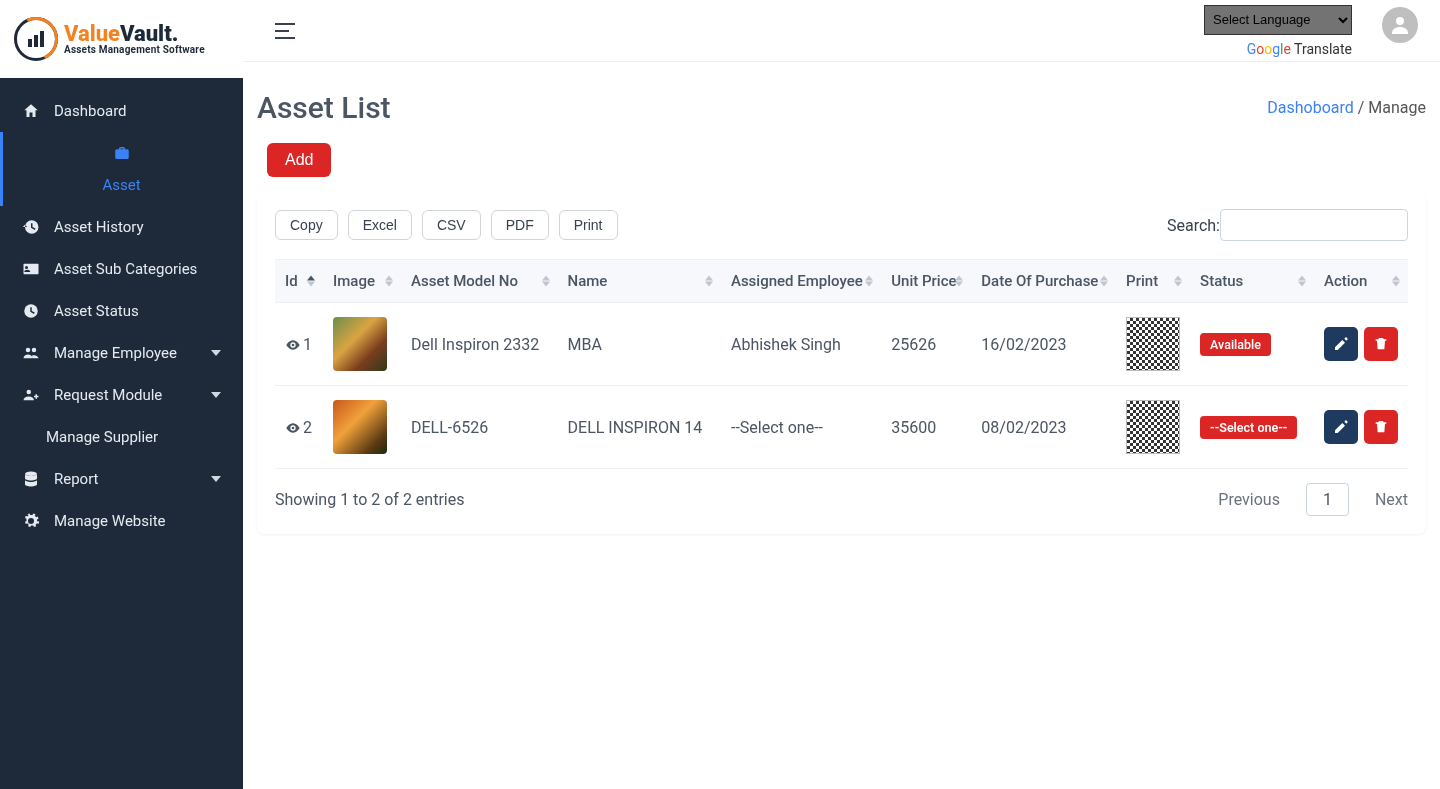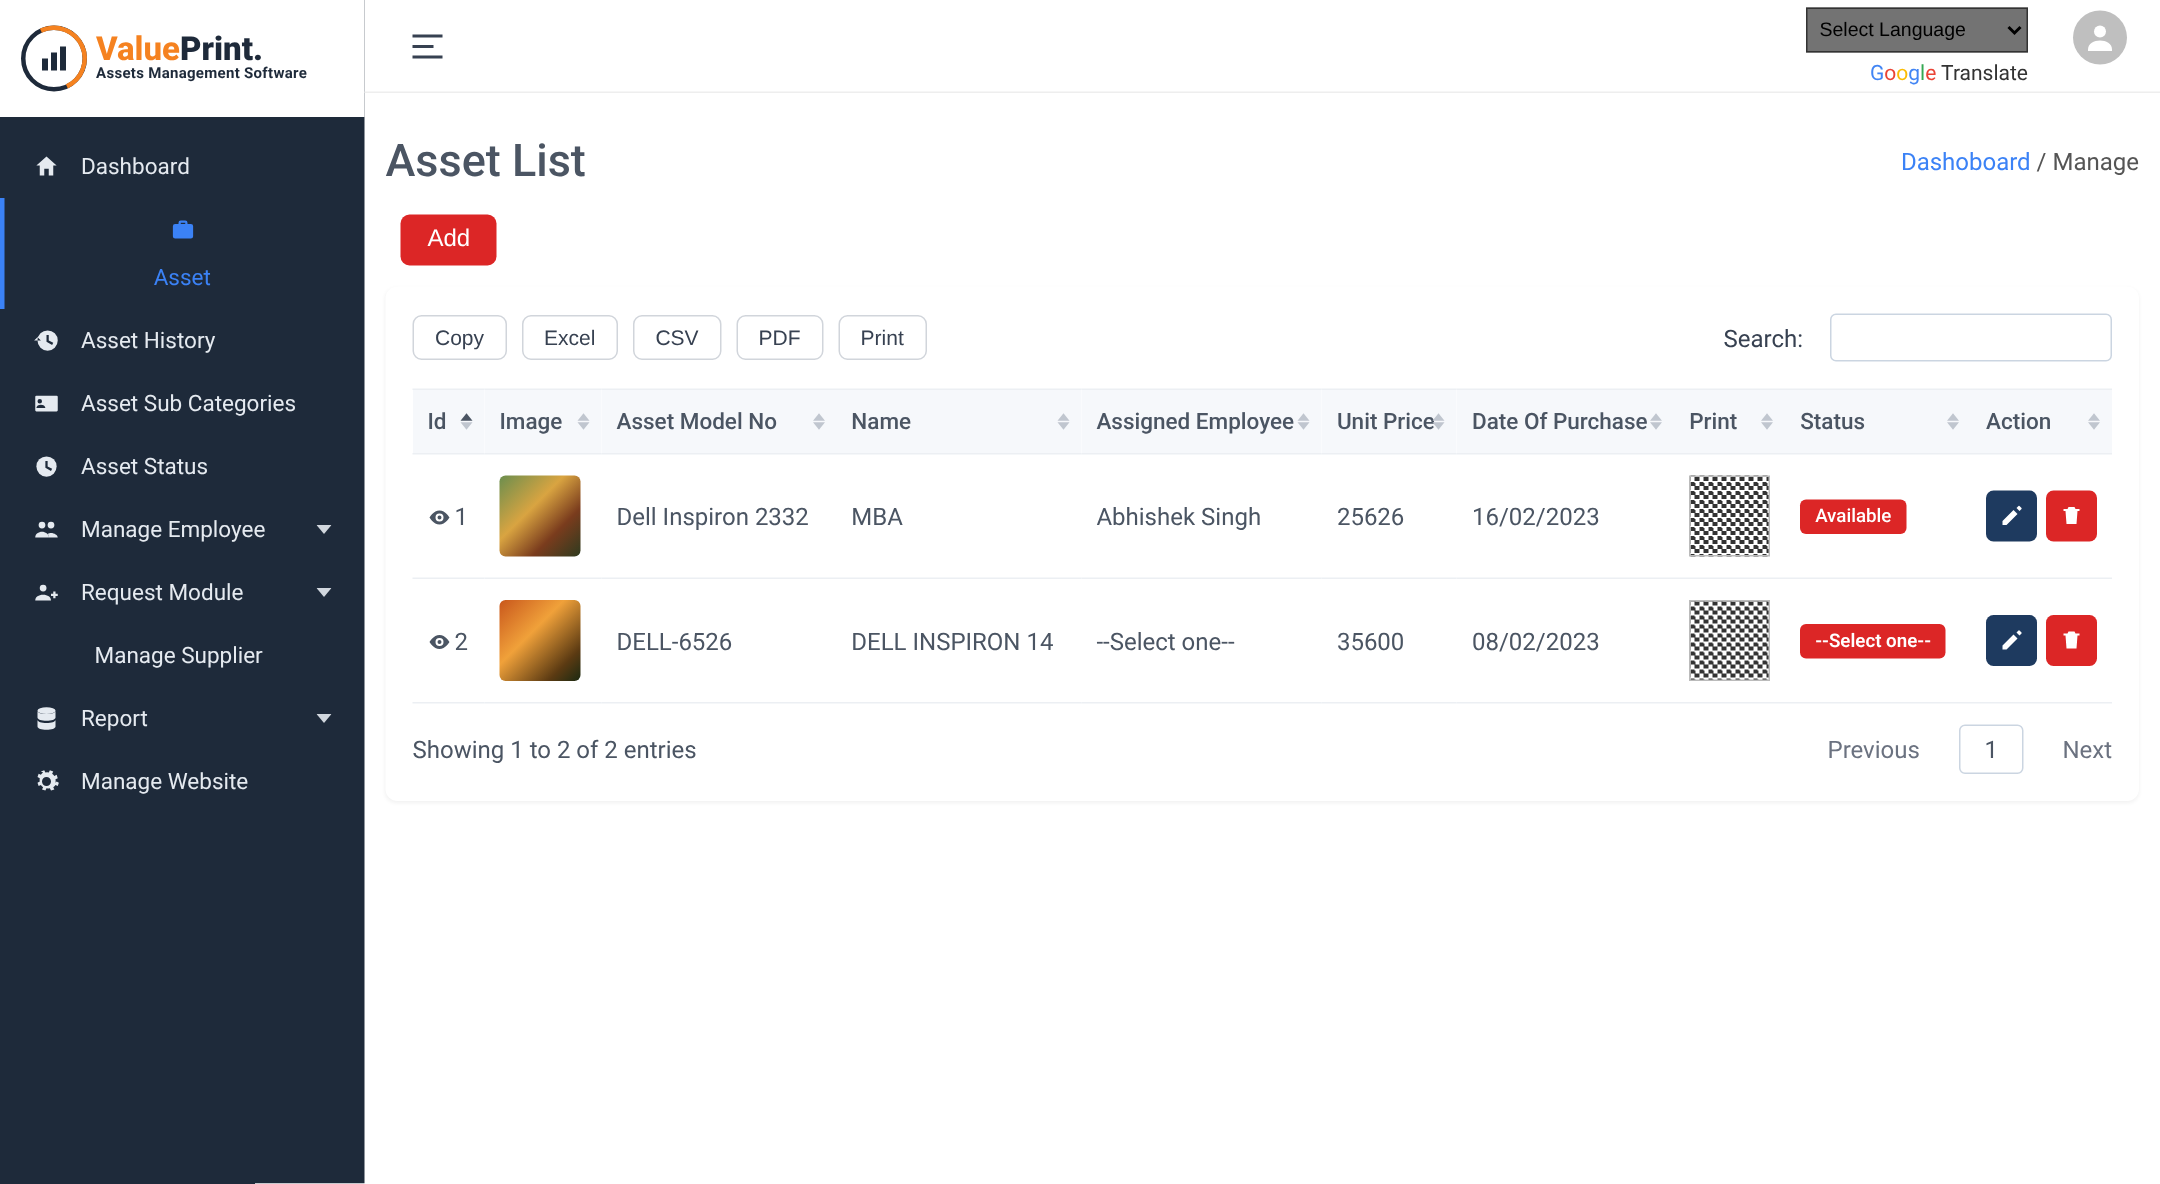--- a/index.html
+++ b/index.html
@@ -38,21 +38,21 @@
   .content { padding: 28px 14px 20px 14px; }
   .page-head { display:flex; align-items:center; justify-content:space-between; padding: 0 0 18px 0; }
   .page-title { font-size: 30px; font-weight:500; color:#4b5563;}
   .crumbs { font-size:16px; color:#555; }
   .crumbs a { color:#3b82f6; text-decoration:none; }
   .btn-add { background:#dc2626; color:#fff; border:none; padding:8px 18px; border-radius:6px; font-size:16px; cursor:pointer; margin-left:10px; margin-bottom:14px;}
   .card { background:#fff; border-radius:8px; padding:18px; box-shadow: 0 1px 3px rgba(0,0,0,.06); }
   .toolbar-row { display:flex; align-items:center; justify-content:space-between; margin-bottom:18px;}
   .dt-btns { display:flex; gap:10px; }
   .dt-btn { background:#fff; border:1px solid #d1d5db; border-radius:6px; padding:6px 14px; font-size:14px; cursor:pointer; color:#374151;}
-  .search-label { font-size:16px; color:#374151; display:flex; align-items:center; gap:18px;}
+  .search-label { font-size:16px; color:#374151; display:flex; align-items:center; gap:0;}
   .search-input { width:188px; height:32px; border:1px solid #cbd5e1; border-radius:4px; padding:0 8px; }
   table { width:100%; border-collapse:collapse; }
   thead th { text-align:left; font-weight:500; color:#4b5563; font-size:15px; padding:12px 10px; background:#f6f8fb; border-top:1px solid #eceff3; border-bottom:1px solid #eceff3; position:relative; }
   .sort { position:absolute; right:8px; top:50%; transform:translateY(-50%); display:flex; flex-direction:column; gap:1px; }
   .sort span { width:0; height:0; border-left:4px solid transparent; border-right:4px solid transparent; }
   .sort .up { border-bottom:5px solid #c0c6cf; }
   .sort .dn { border-top:5px solid #c0c6cf; }
   .sort.asc .up { border-bottom-color:#4b5563; }
   tbody tr { border-bottom:1px solid #eceff3; }
   tbody td { padding:14px 10px; font-size:16px; color:#4b5563; vertical-align:middle; }
@@ -82,21 +82,21 @@
     <div class="logo-box">
       <div class="logo">
         <div class="logo-circle">
           <div class="logo-bars">
               <span></span>
               <span></span>
               <span></span>
             </div>
         </div>
         <div class="logo-text">
-          <div class="t1"><span>Value</span><b>Print.</b></div>
+          <div class="t1"><span>Value</span><b>Vault.</b></div>
           <div class="t2">Assets Management Software</div>
         </div>
       </div>
     </div>
     <nav class="nav">
       <a href="#">
         <span class="icon">
           <svg viewBox="0 0 24 24" width="18" height="18" fill="currentColor">
               <path d="M12 3l9 8h-3v9h-4v-6H10v6H6v-9H3z"></path>
             </svg>
@@ -155,21 +155,21 @@
               <path d="M9 11a3 3 0 100-6 3 3 0 000 6zm-7 8c0-3 3-5 7-5s7 2 7 5H2zm16-8h2v2h2v2h-2v2h-2v-2h-2v-2h2v-2z"></path>
             </svg>
         </span>
         <span>Request Module</span>
         <span class="caret">
           <svg viewBox="0 0 10 6" width="10" height="6" fill="currentColor">
               <path d="M0 0l5 6 5-6z"></path>
             </svg>
         </span>
       </a>
-      <a href="#" style="padding-left:63px;">
+      <a href="#" style="padding-left:46px;">
         <span>Manage Supplier</span>
       </a>
       <a href="#">
         <span class="icon">
           <svg viewBox="0 0 24 24" width="18" height="18" fill="currentColor">
               <ellipse cx="12" cy="5" rx="8" ry="3"></ellipse>
               <path d="M4 5v6c0 1.7 3.6 3 8 3s8-1.3 8-3V5c0 1.7-3.6 3-8 3s-8-1.3-8-3zm0 8v6c0 1.7 3.6 3 8 3s8-1.3 8-3v-6c0 1.7-3.6 3-8 3s-8-1.3-8-3z"></path>
             </svg>
         </span>
         <span>Report</span>

